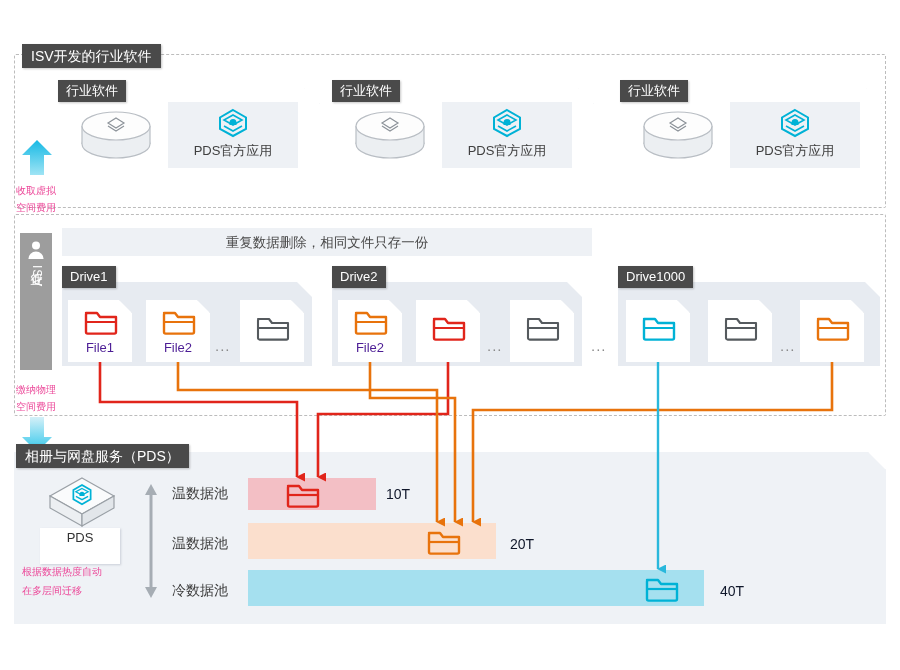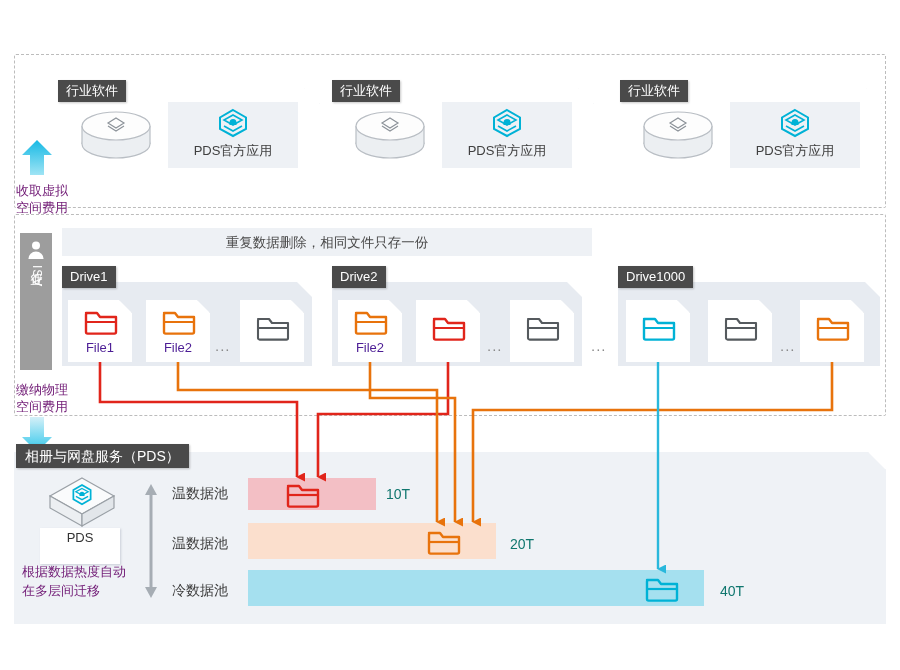--- a/index.html
+++ b/index.html
@@ -46,21 +46,21 @@
     position:absolute;background:#e7ebf1;box-sizing:border-box;
     clip-path:polygon(0 0, calc(100% - 15px) 0, 100% 15px, 100% 100%, 0 100%);
   }
   .appbox{
     position:absolute;background:#ffffff;box-sizing:border-box;
     clip-path:polygon(0 0, calc(100% - 16px) 0, 100% 16px, 100% 100%, 0 100%);
     box-shadow:1px 1px 4px rgba(125,135,150,.28);
   }
 
   
-  .txt{position:absolute;color:#0f766e;font-size:13px;white-space:nowrap;}
+  .txt{position:absolute;color:#0f172a;font-size:13px;white-space:nowrap;}
   .txt-cn{font-size:14px;color:#3c3c3c;}
   .filelabel{
     position:absolute;width:100%;text-align:center;left:0;
     font-size:13px;color:#4c1d95;
   }
   .dots{position:absolute;color:#8a8a8a;font-size:15px;letter-spacing:1px;}
 
   
   .isvbar{
     position:absolute;background:#9d9d9d;box-sizing:border-box;
@@ -76,29 +76,30 @@
   .poolbar{position:absolute;box-sizing:border-box;}
 
   
   .pds-label{
     position:absolute;background:#fff;font-size:13px;color:#333;
     text-align:center;line-height:20px;height:36px;
     box-shadow:1px 1px 2px rgba(120,130,145,.30);
   }
   svg{display:block;overflow:visible;}
   .lines{position:absolute;left:0;top:0;width:900px;height:670px;pointer-events:none;}
-  .multiline{position:absolute;font-size:13px;color:#701a75;line-height:17px;white-space:pre-line;font-family:Liberation Serif, serif;}
+  .multiline{position:absolute;font-size:10px;color:#ec4899;line-height:17px;white-space:pre-line;font-family:Liberation Serif, serif;}
 </style>
 </head>
 <body>
 
 <div class="stage">
 
   <div class="dashed" style="left:14px;top:54px;width:872px;height:154px;"></div>
 
+  <div class="tag" style="left:22px;top:44px;">ISV开发的行业软件</div>
 
   <div class="appbox" style="left:58px;top:88px;width:262px;height:92px;">
     <div class="abs" style="left:22px;top:18px;width:72px;height:58px;">
       <svg width="72" height="58" viewBox="0 0 72 58">
         <ellipse cx="36" cy="38" rx="34" ry="14" fill="#eceff2" stroke="#b9bec4" stroke-width="1.2"></ellipse>
         <rect x="2" y="20" width="68" height="18" fill="#eceff2" stroke="none"></rect>
         <line x1="2" y1="20" x2="2" y2="38" stroke="#b9bec4" stroke-width="1.2"></line>
         <line x1="70" y1="20" x2="70" y2="38" stroke="#b9bec4" stroke-width="1.2"></line>
         <ellipse cx="36" cy="20" rx="34" ry="14" fill="#fdfdfd" stroke="#b9bec4" stroke-width="1.2"></ellipse>
         <g stroke="#8d939a" stroke-width="1.2" fill="none">

